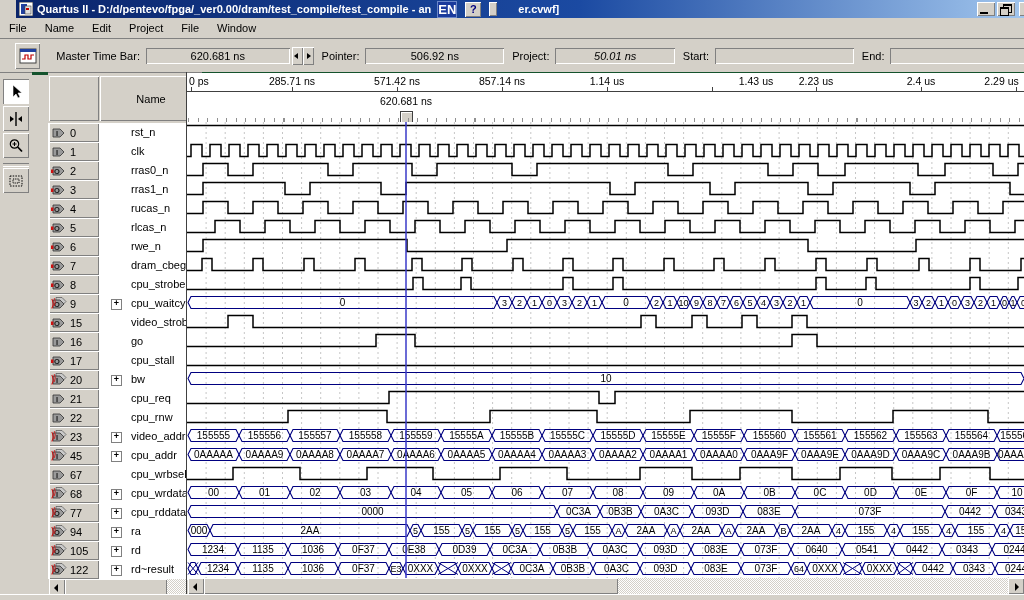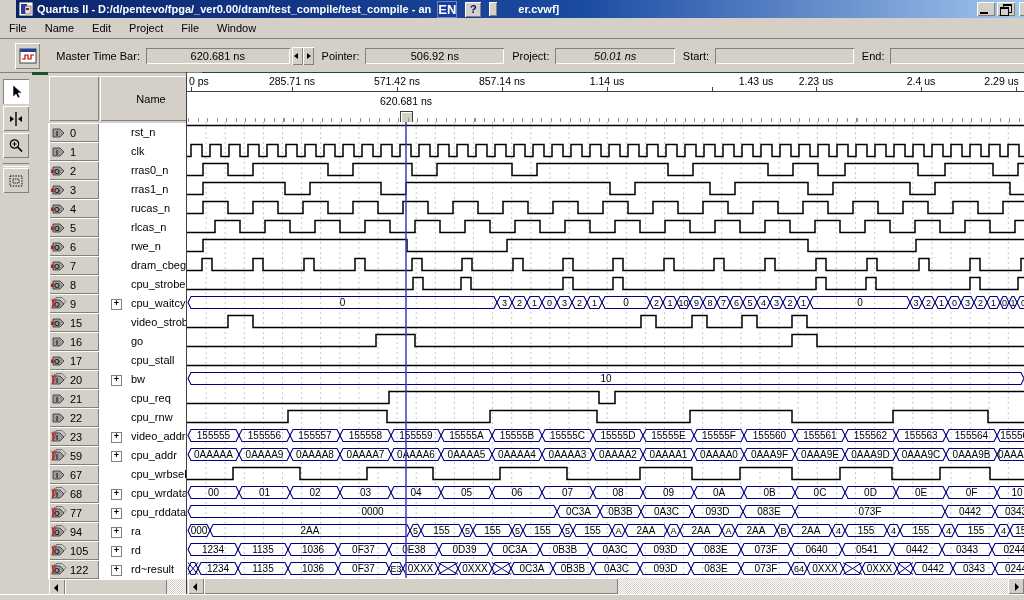--- a/index.html
+++ b/index.html
@@ -420,21 +420,21 @@
         </div>
         <div class="sig-row" style="top: 323px;">
           <div class="numbtn">
             <svg width="16" height="13" viewBox="0 0 16 13">
               <polygon points="5,0.5 11,0.5 15,4.5 11,8.5 5,8.5" fill="#c9c9c9" stroke="#505050" stroke-width="0.7"></polygon>
               <polygon points="2,3 9,3 13,7 9,11 2,11" fill="#9a9a9a" stroke="#303030" stroke-width="0.8"></polygon>
               <text x="6" y="9.6" font-size="7.5" font-weight="bold" fill="#151515" text-anchor="middle" font-family="Liberation Sans,sans-serif">I</text>
               <path d="M0.8,2 Q3.5,6.5 0.8,11.5" stroke="#cc1111" fill="none" stroke-width="1.1"></path>
               <path d="M3.2,1 Q5.5,5 3.2,9" stroke="#cc1111" fill="none" stroke-width="0.8"></path>
             </svg>
-            <span>59</span>
+            <span>45</span>
           </div>
           <div class="namecell">
             <div class="plusbox">+</div>
             <span class="signame">cpu_addr</span>
           </div>
         </div>
         <div class="sig-row" style="top: 342px;">
           <div class="numbtn">
             <svg width="16" height="13" viewBox="0 0 16 13">
               <polygon points="2,3 9,3 13,7 9,11 2,11" fill="#9a9a9a" stroke="#303030" stroke-width="0.8"></polygon>

